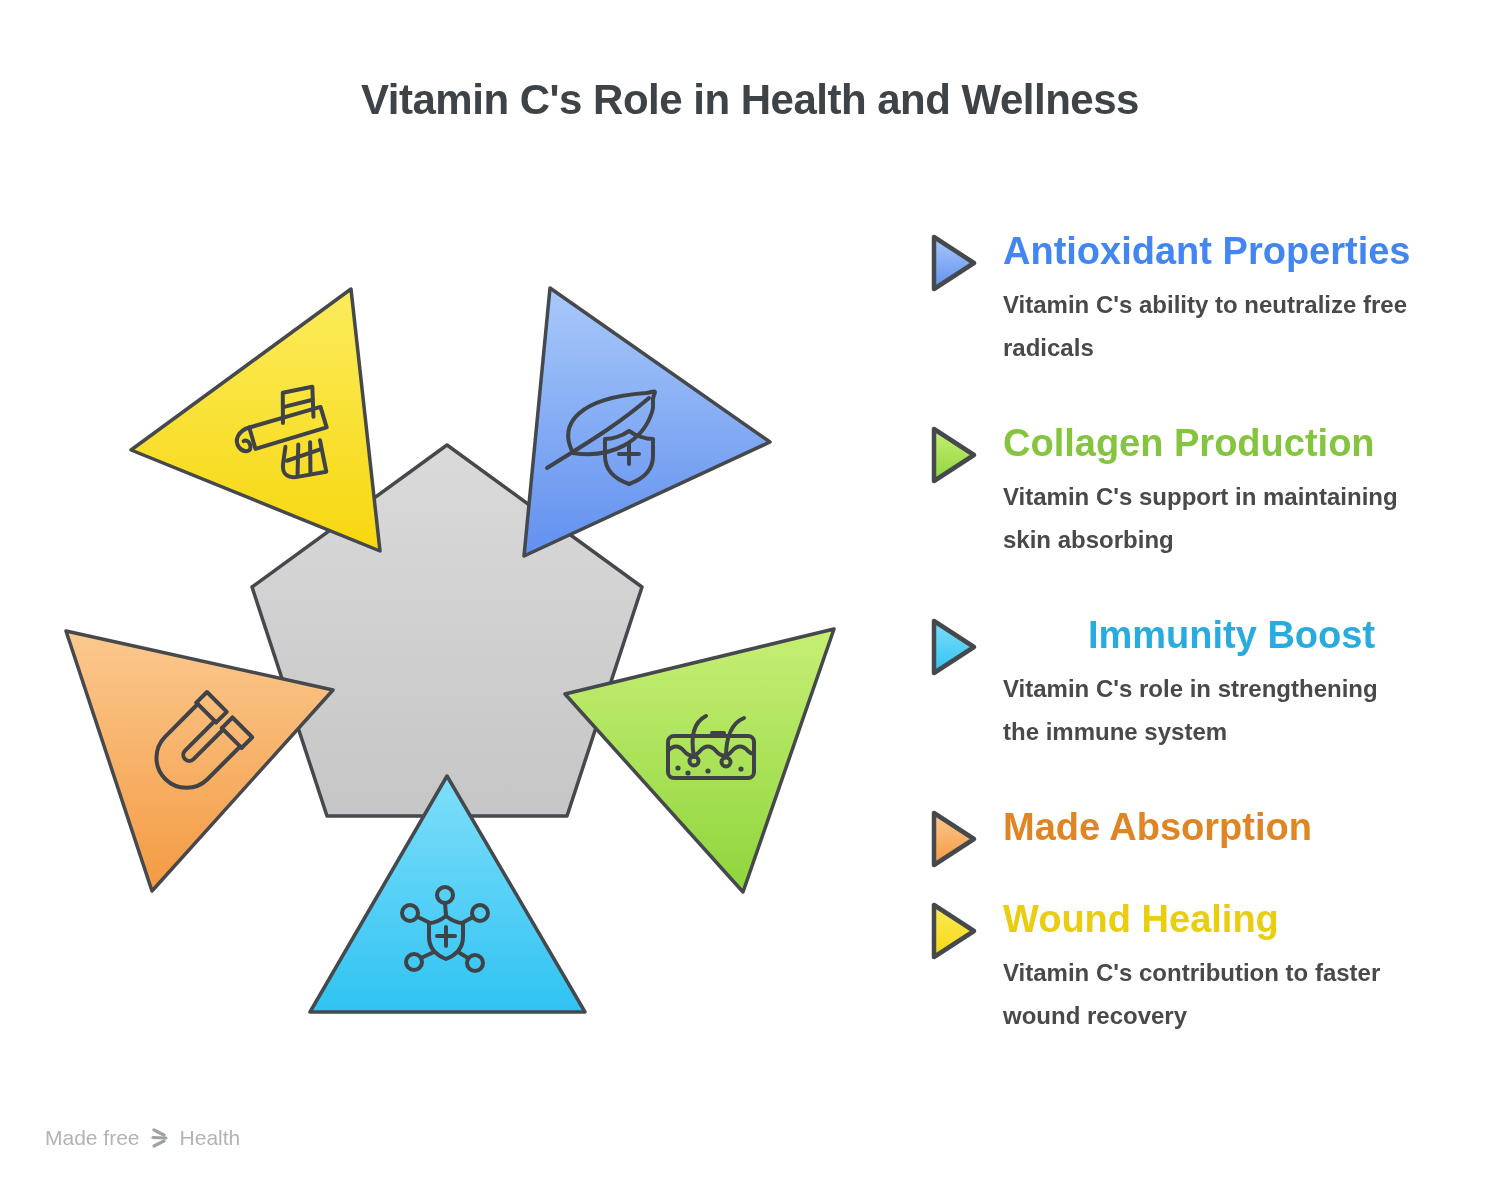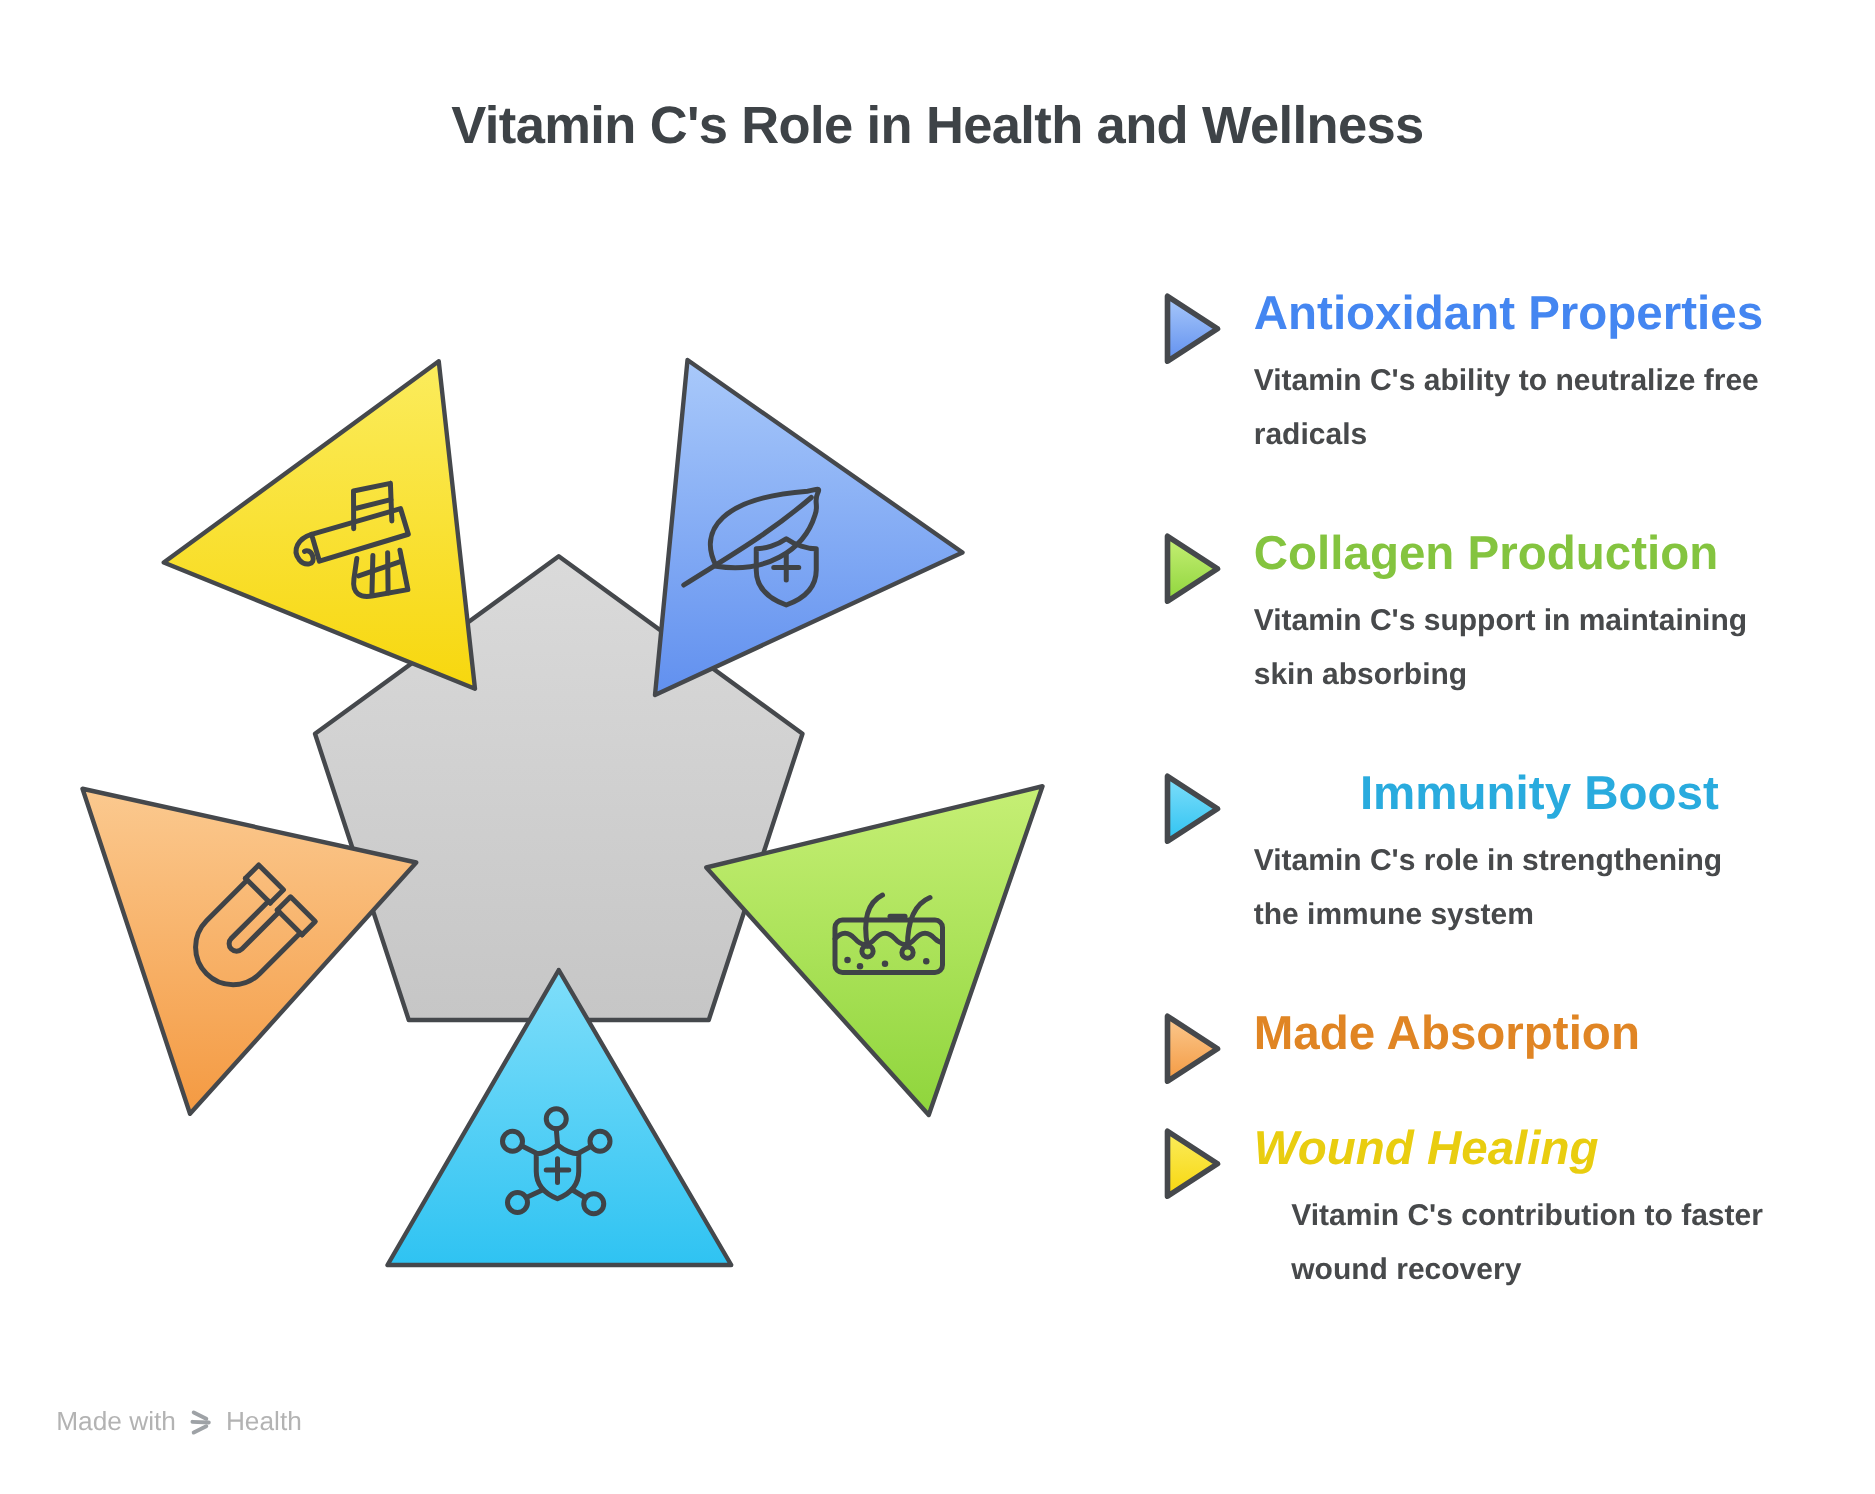--- a/index.html
+++ b/index.html
@@ -186,29 +186,29 @@
   <div class="legend-item">
     <svg class="legend-marker" width="48" height="60" viewBox="0 0 48 60">
       <defs>
           <linearGradient id="lg4" x1="0" y1="0" x2="0" y2="1">
         <stop offset="0" stop-color="#FBEC5D"></stop>
         <stop offset="1" stop-color="#F7D70E"></stop>
       </linearGradient>
         </defs>
       <polygon points="4,4 4,56 44,30" fill="url(#lg4)" stroke="#45484C" stroke-width="4.5" stroke-linejoin="round"></polygon>
     </svg>
-    <h2 style="color: rgb(233, 205, 15); font-style: italic;">Wound Healing</h2>
-    <p style="color: rgb(71, 73, 75); margin-left: 30px;">Vitamin C's contribution to faster
+    <h2 style="color: rgb(233, 205, 15);">Wound Healing</h2>
+    <p style="color: rgb(71, 73, 75);">Vitamin C's contribution to faster
 wound recovery</p>
   </div>
 
 </div>
 
 <div class="footer" style="color: rgb(179, 179, 179);">
-  <span>Made with</span>
+  <span>Made free</span>
   <svg class="napkin-logo" width="22" height="22" viewBox="0 0 22 22">
     <g fill="none" stroke="#9EA2A6" stroke-width="3.2" stroke-linecap="round">
       <path d="M5 3 L15 8"></path>
       <path d="M4 10.5 L17 11"></path>
       <path d="M5 19 L15 14"></path>
     </g>
   </svg>
   <span>Health</span>
 </div>
 

